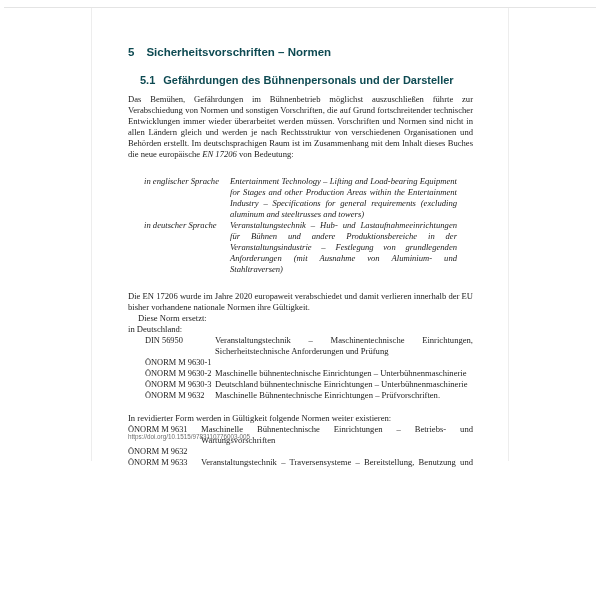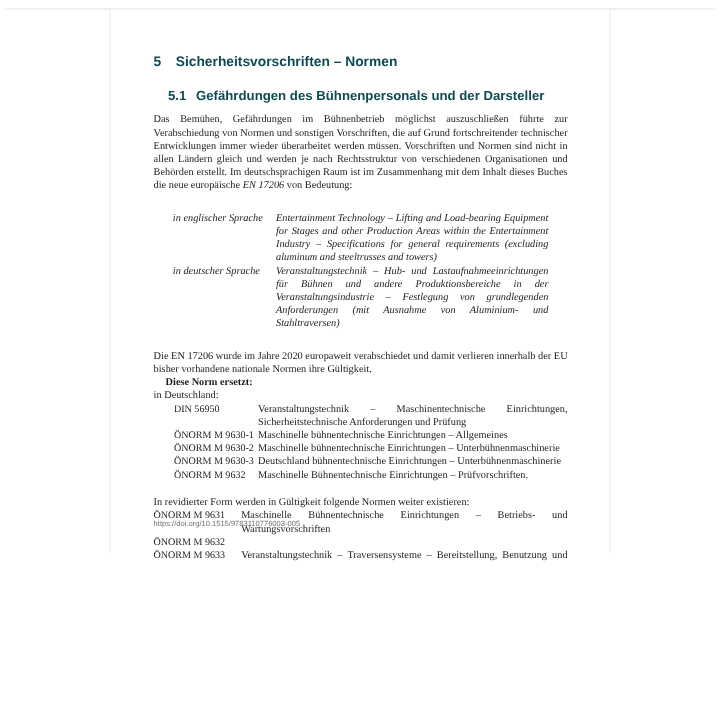--- a/index.html
+++ b/index.html
@@ -47,21 +47,21 @@
 
   .body-text { font-size: 8.6px; line-height: 11px; margin: 0; }
   .just { text-align: justify; }
 
   .deflist { margin: 16px; font-style: italic; }
   .defrow { display: grid; grid-template-columns: 86px 1fr; }
   .deflabel { font-size: 8.6px; line-height: 11px; white-space: nowrap; }
   .deftext { font-size: 8.6px; line-height: 11px; text-align: justify; }
 
   .para-gap { margin-top: 12px; }
-  .indent-line { text-indent: 10px; font-weight: bold; }
+  .indent-line { text-indent: 10px; }
 
   .norm-row { display: grid; grid-template-columns: 70px 1fr; margin-left: 17px; }
   .norm-row .norm-code { font-size: 8.4px; line-height: 11px; white-space: nowrap; }
   .norm-row .norm-text { font-size: 8.6px; line-height: 11px; text-align: justify; }
 
   .norm-row-flush { display: grid; grid-template-columns: 73px 1fr; }
   .norm-row-flush .norm-code { font-size: 8.4px; line-height: 11px; white-space: nowrap; }
   .norm-row-flush .norm-text { font-size: 8.6px; line-height: 11px; text-align: justify; }
 
   .doi {
@@ -106,21 +106,20 @@
     <p class="body-text">in Deutschland:</p>
 
     <div class="norm-row">
       <div class="norm-code">DIN 56950</div>
       <div class="norm-text">Veranstaltungstechnik – Maschinentechnische Einrichtungen, Sicherheitstechnische Anforderungen und Prüfung</div>
     </div>
 
 
     <div class="norm-row">
       <div class="norm-code">ÖNORM M 9630-1</div>
-      <div class="norm-text">Maschinelle bühnentechnische Einrichtungen – Allgemeines</div>
     </div>
     <div class="norm-row">
       <div class="norm-code">ÖNORM M 9630-2</div>
       <div class="norm-text">Maschinelle bühnentechnische Einrichtungen – Unterbühnenmaschinerie</div>
     </div>
     <div class="norm-row">
       <div class="norm-code">ÖNORM M 9630-3</div>
       <div class="norm-text">Deutschland bühnentechnische Einrichtungen – Unterbühnenmaschinerie</div>
     </div>
     <div class="norm-row">

